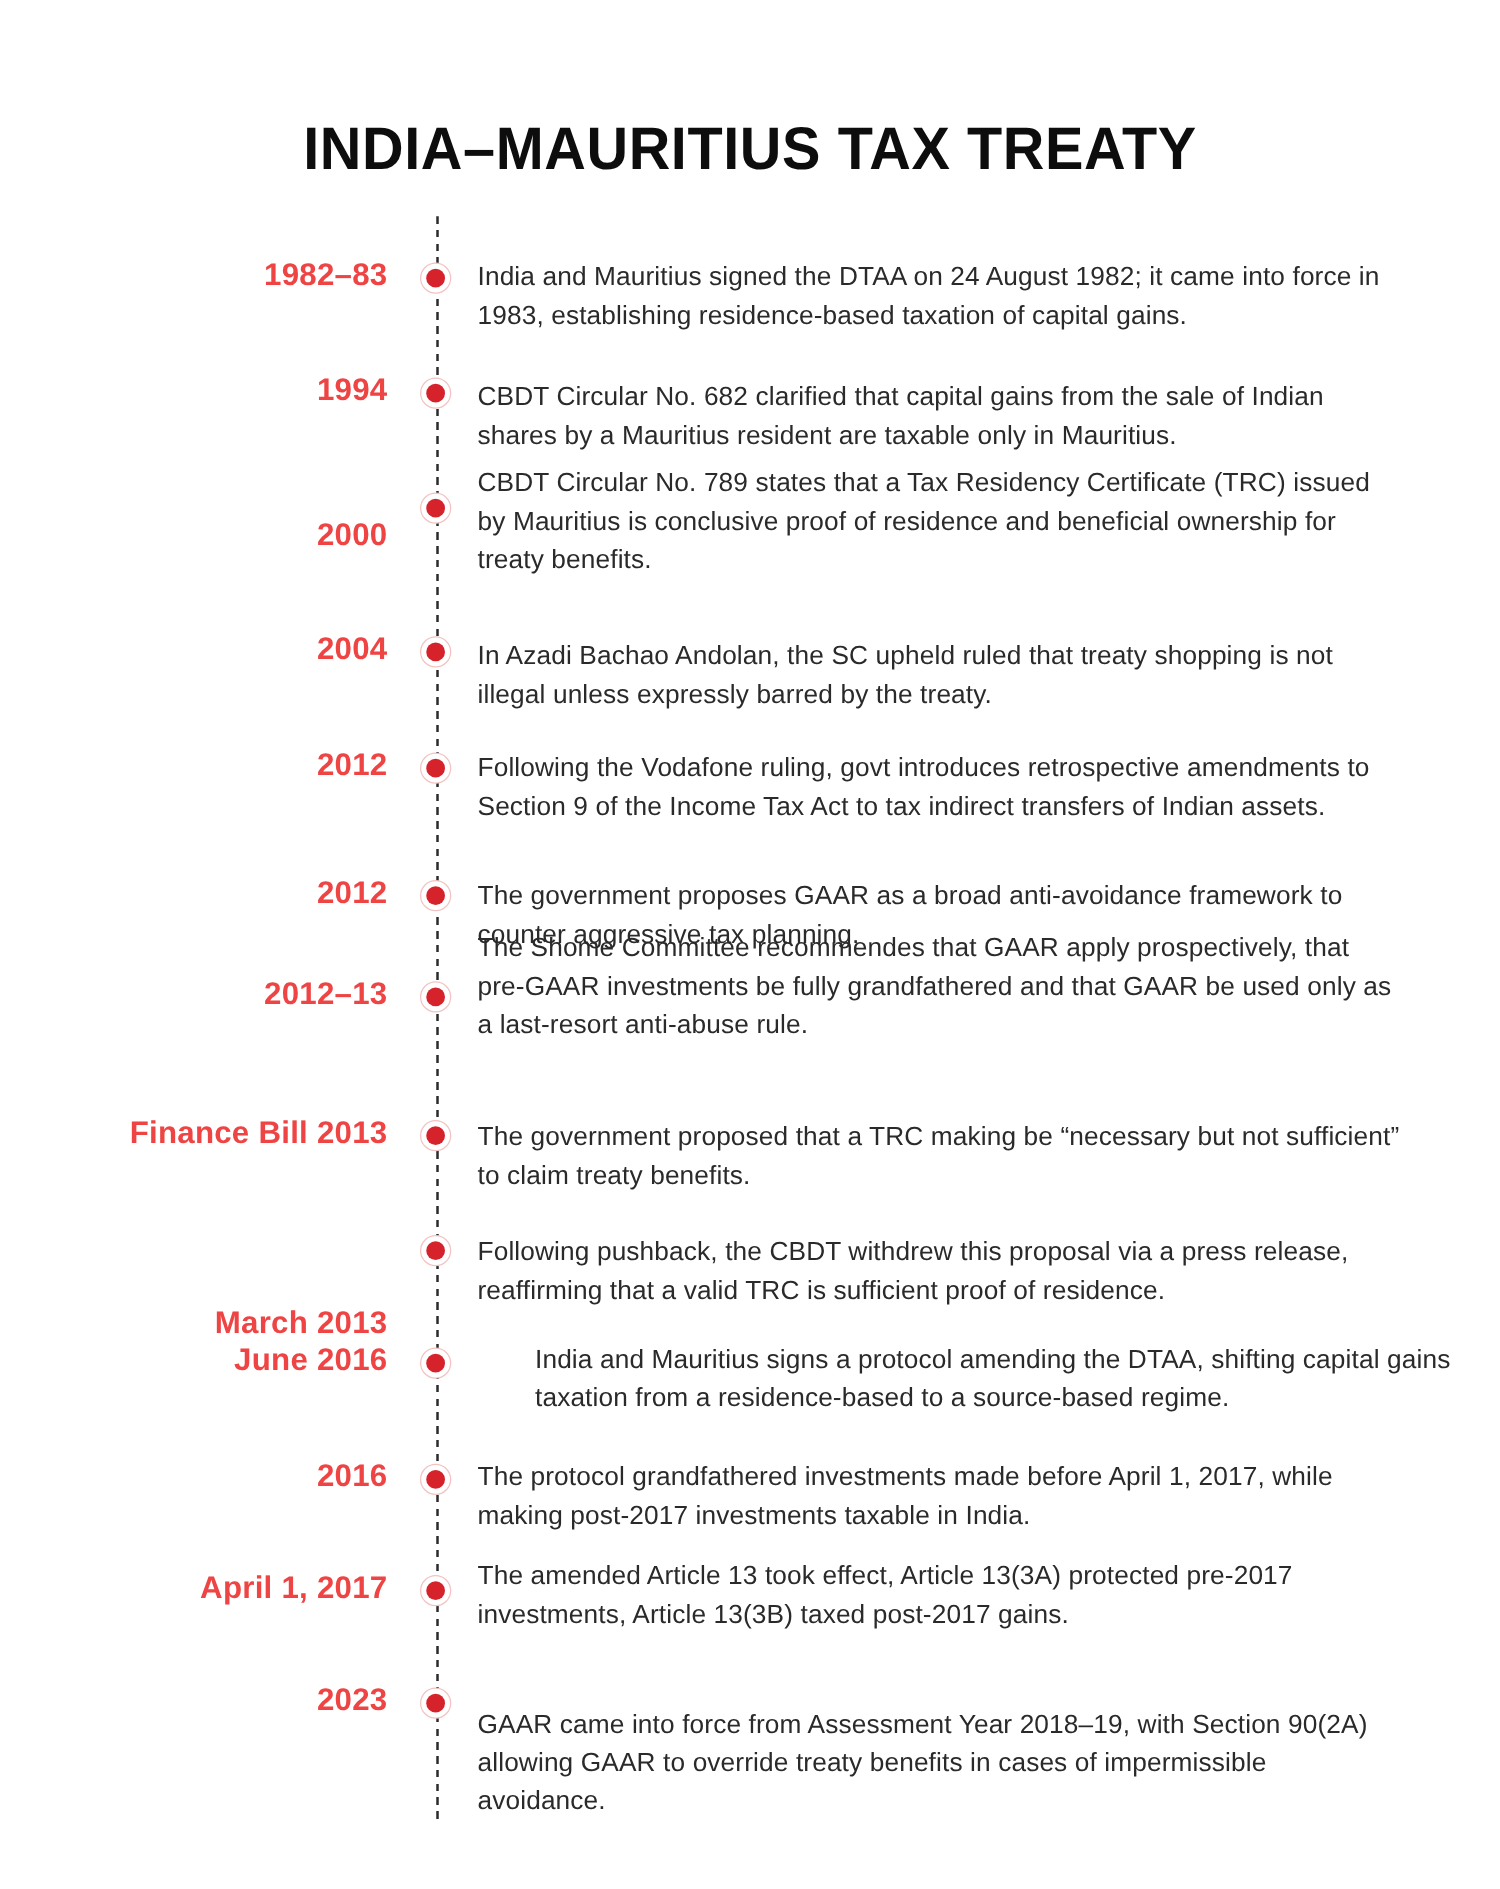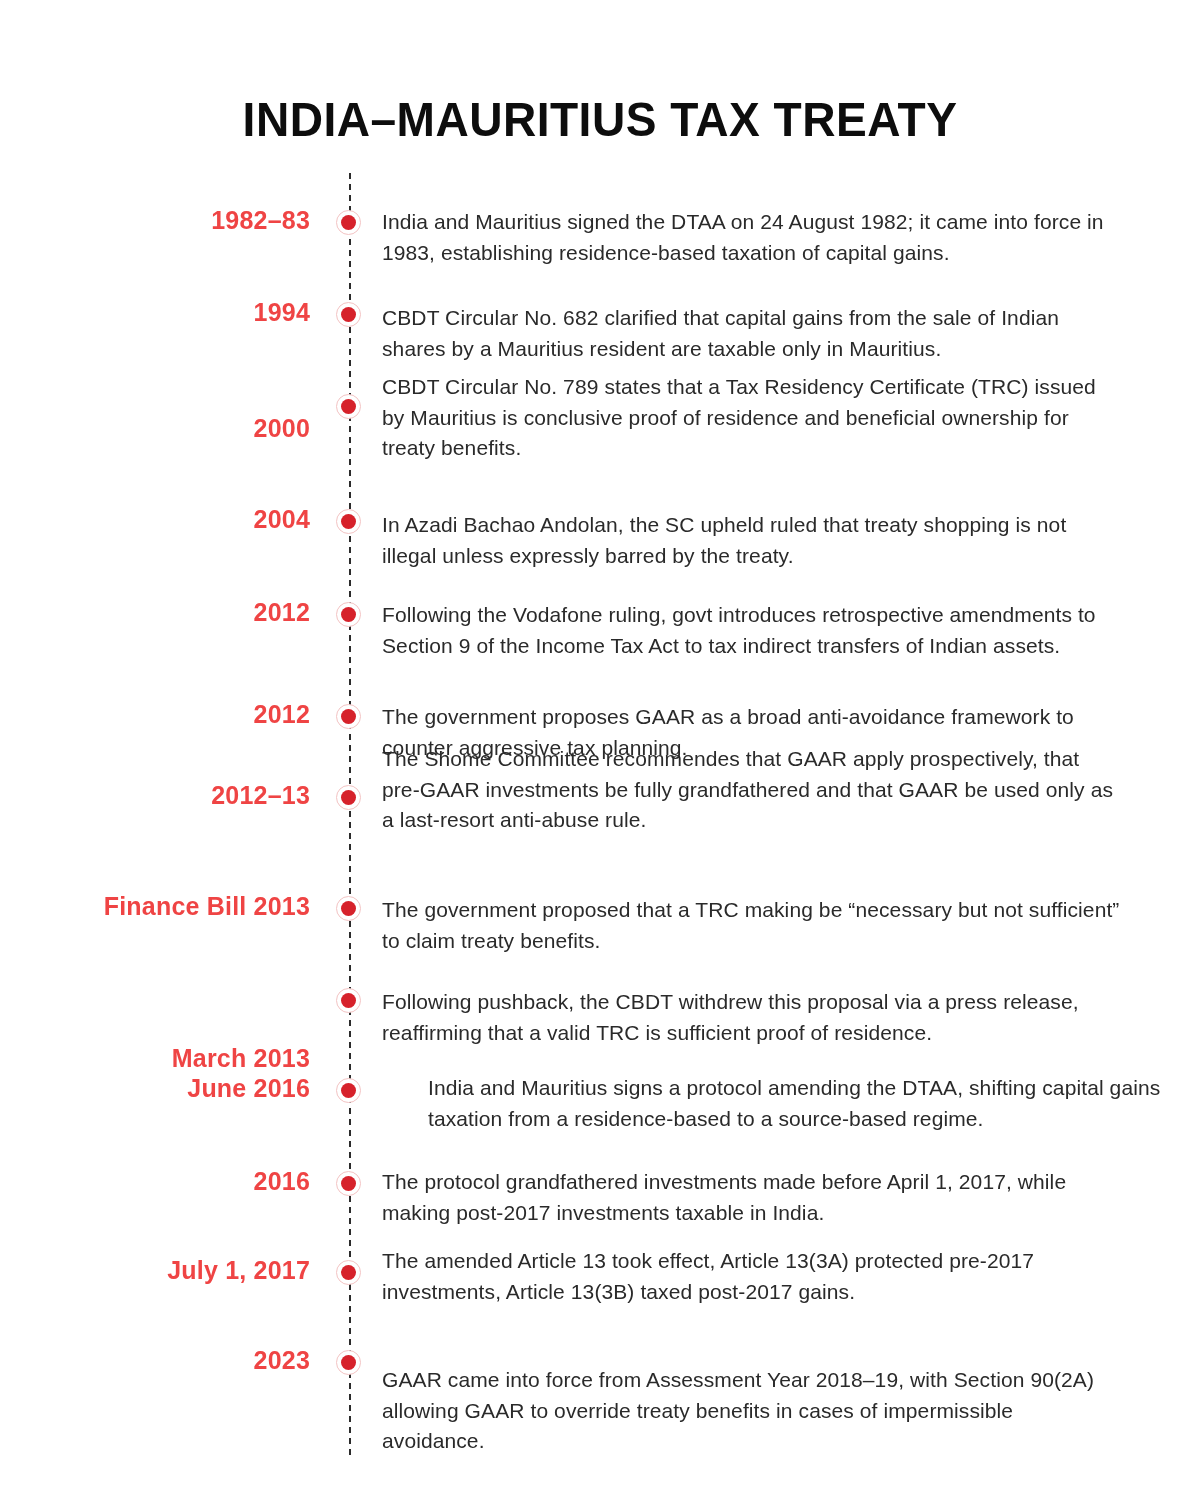--- a/index.html
+++ b/index.html
@@ -177,21 +177,21 @@
 
   <div class="entry">
     <div class="entry-date" style="top: 1167px;">2016</div>
     <div class="entry-dot" style="top: 1171px;">
       <span class="dot-inner"></span>
     </div>
     <div class="entry-text" style="top: 1167px;">The protocol grandfathered investments made before April 1, 2017, while making post-2017 investments taxable in India.</div>
   </div>
 
   <div class="entry">
-    <div class="entry-date" style="top: 1256px;">July 1, 2017</div>
+    <div class="entry-date" style="top: 1256px;">April 1, 2017</div>
     <div class="entry-dot" style="top: 1260px;">
       <span class="dot-inner"></span>
     </div>
     <div class="entry-text" style="top: 1246px;">The amended Article 13 took effect, Article 13(3A) protected pre-2017 investments, Article 13(3B) taxed post-2017 gains.</div>
   </div>
 
   <div class="entry">
     <div class="entry-date" style="top: 1346px;">2023</div>
     <div class="entry-dot" style="top: 1350px;">
       <span class="dot-inner"></span>

